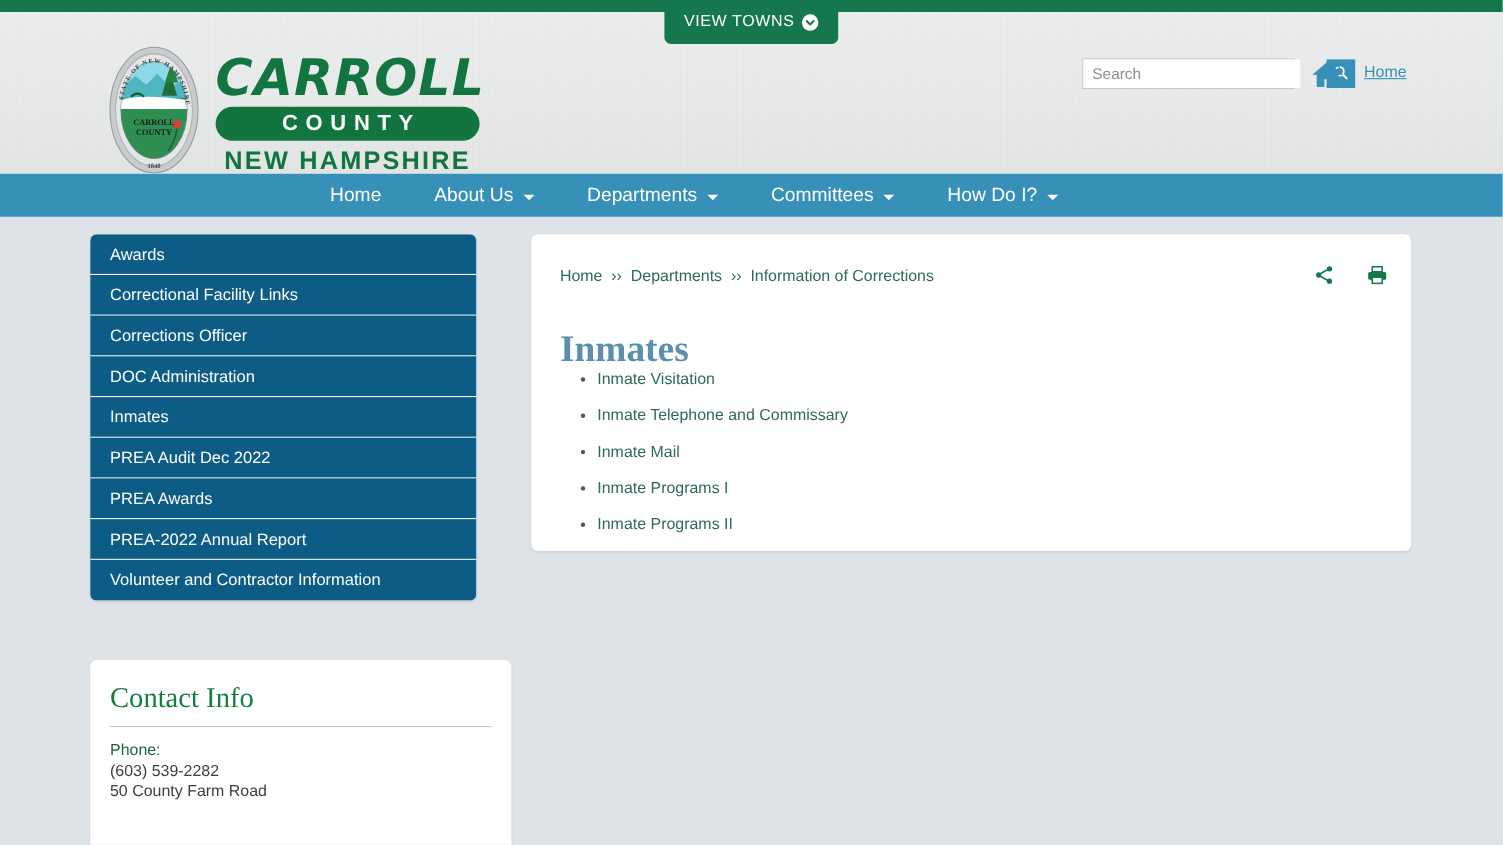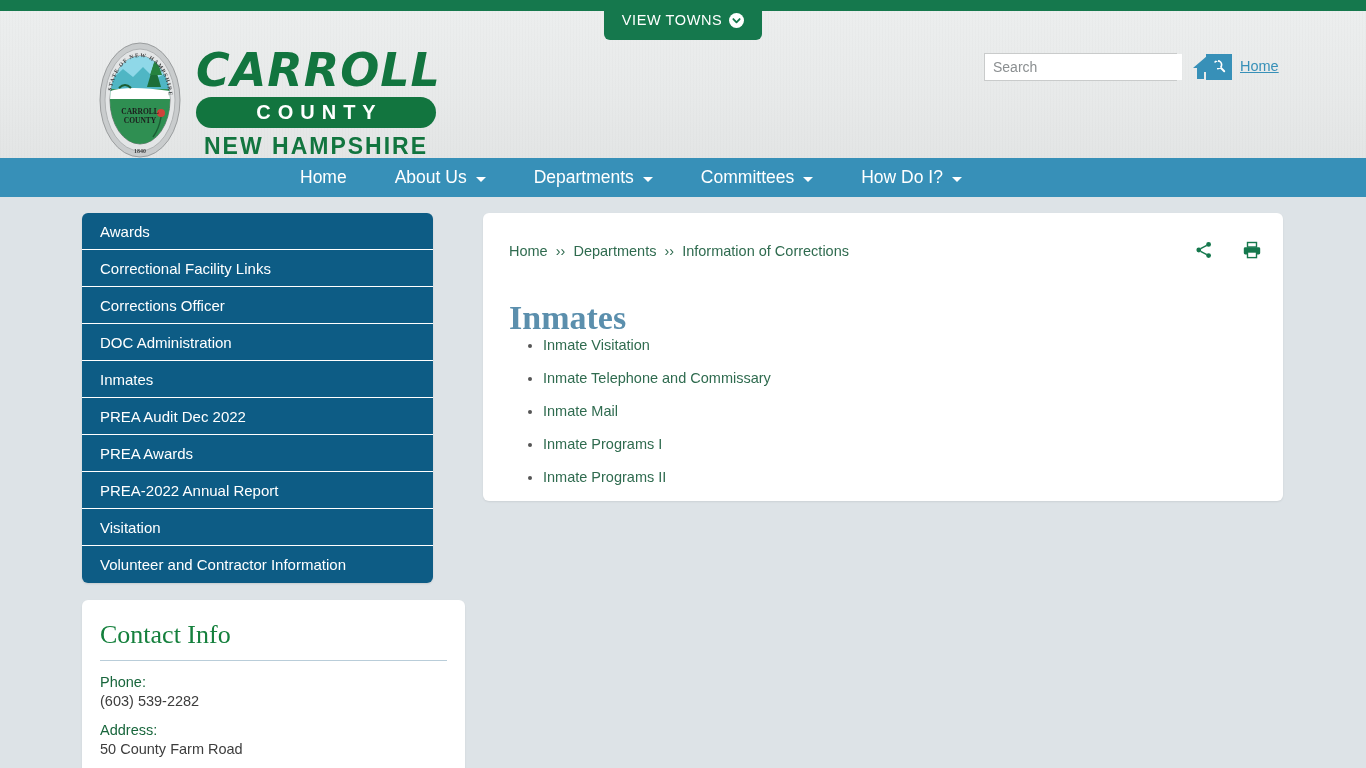--- a/index.html
+++ b/index.html
@@ -320,32 +320,28 @@
   <div class="side-item">
     <span>PREA Audit Dec 2022</span>
   </div>
   <div class="side-item">
     <span>PREA Awards</span>
   </div>
   <div class="side-item">
     <span>PREA-2022 Annual Report</span>
   </div>
   <div class="side-item">
-    <span>Visitation</span>
-  </div>
-  <div class="side-item">
     <span>Volunteer and Contractor Information</span>
   </div>
 </div>
 
 <div class="contact">
   <h2>Contact Info</h2>
   <div class="c-label">Phone:</div>
   <div class="c-value">(603) 539-2282</div>
-  <div class="c-label">Address:</div>
   <div class="c-value">50 County Farm Road</div>
 </div>
 
 <div class="content">
 
   <div class="breadcrumb">
     <span class="crumb">Home</span>
     <span class="sep">››</span>
     <span class="crumb">Departments</span>
     <span class="sep">››</span>

